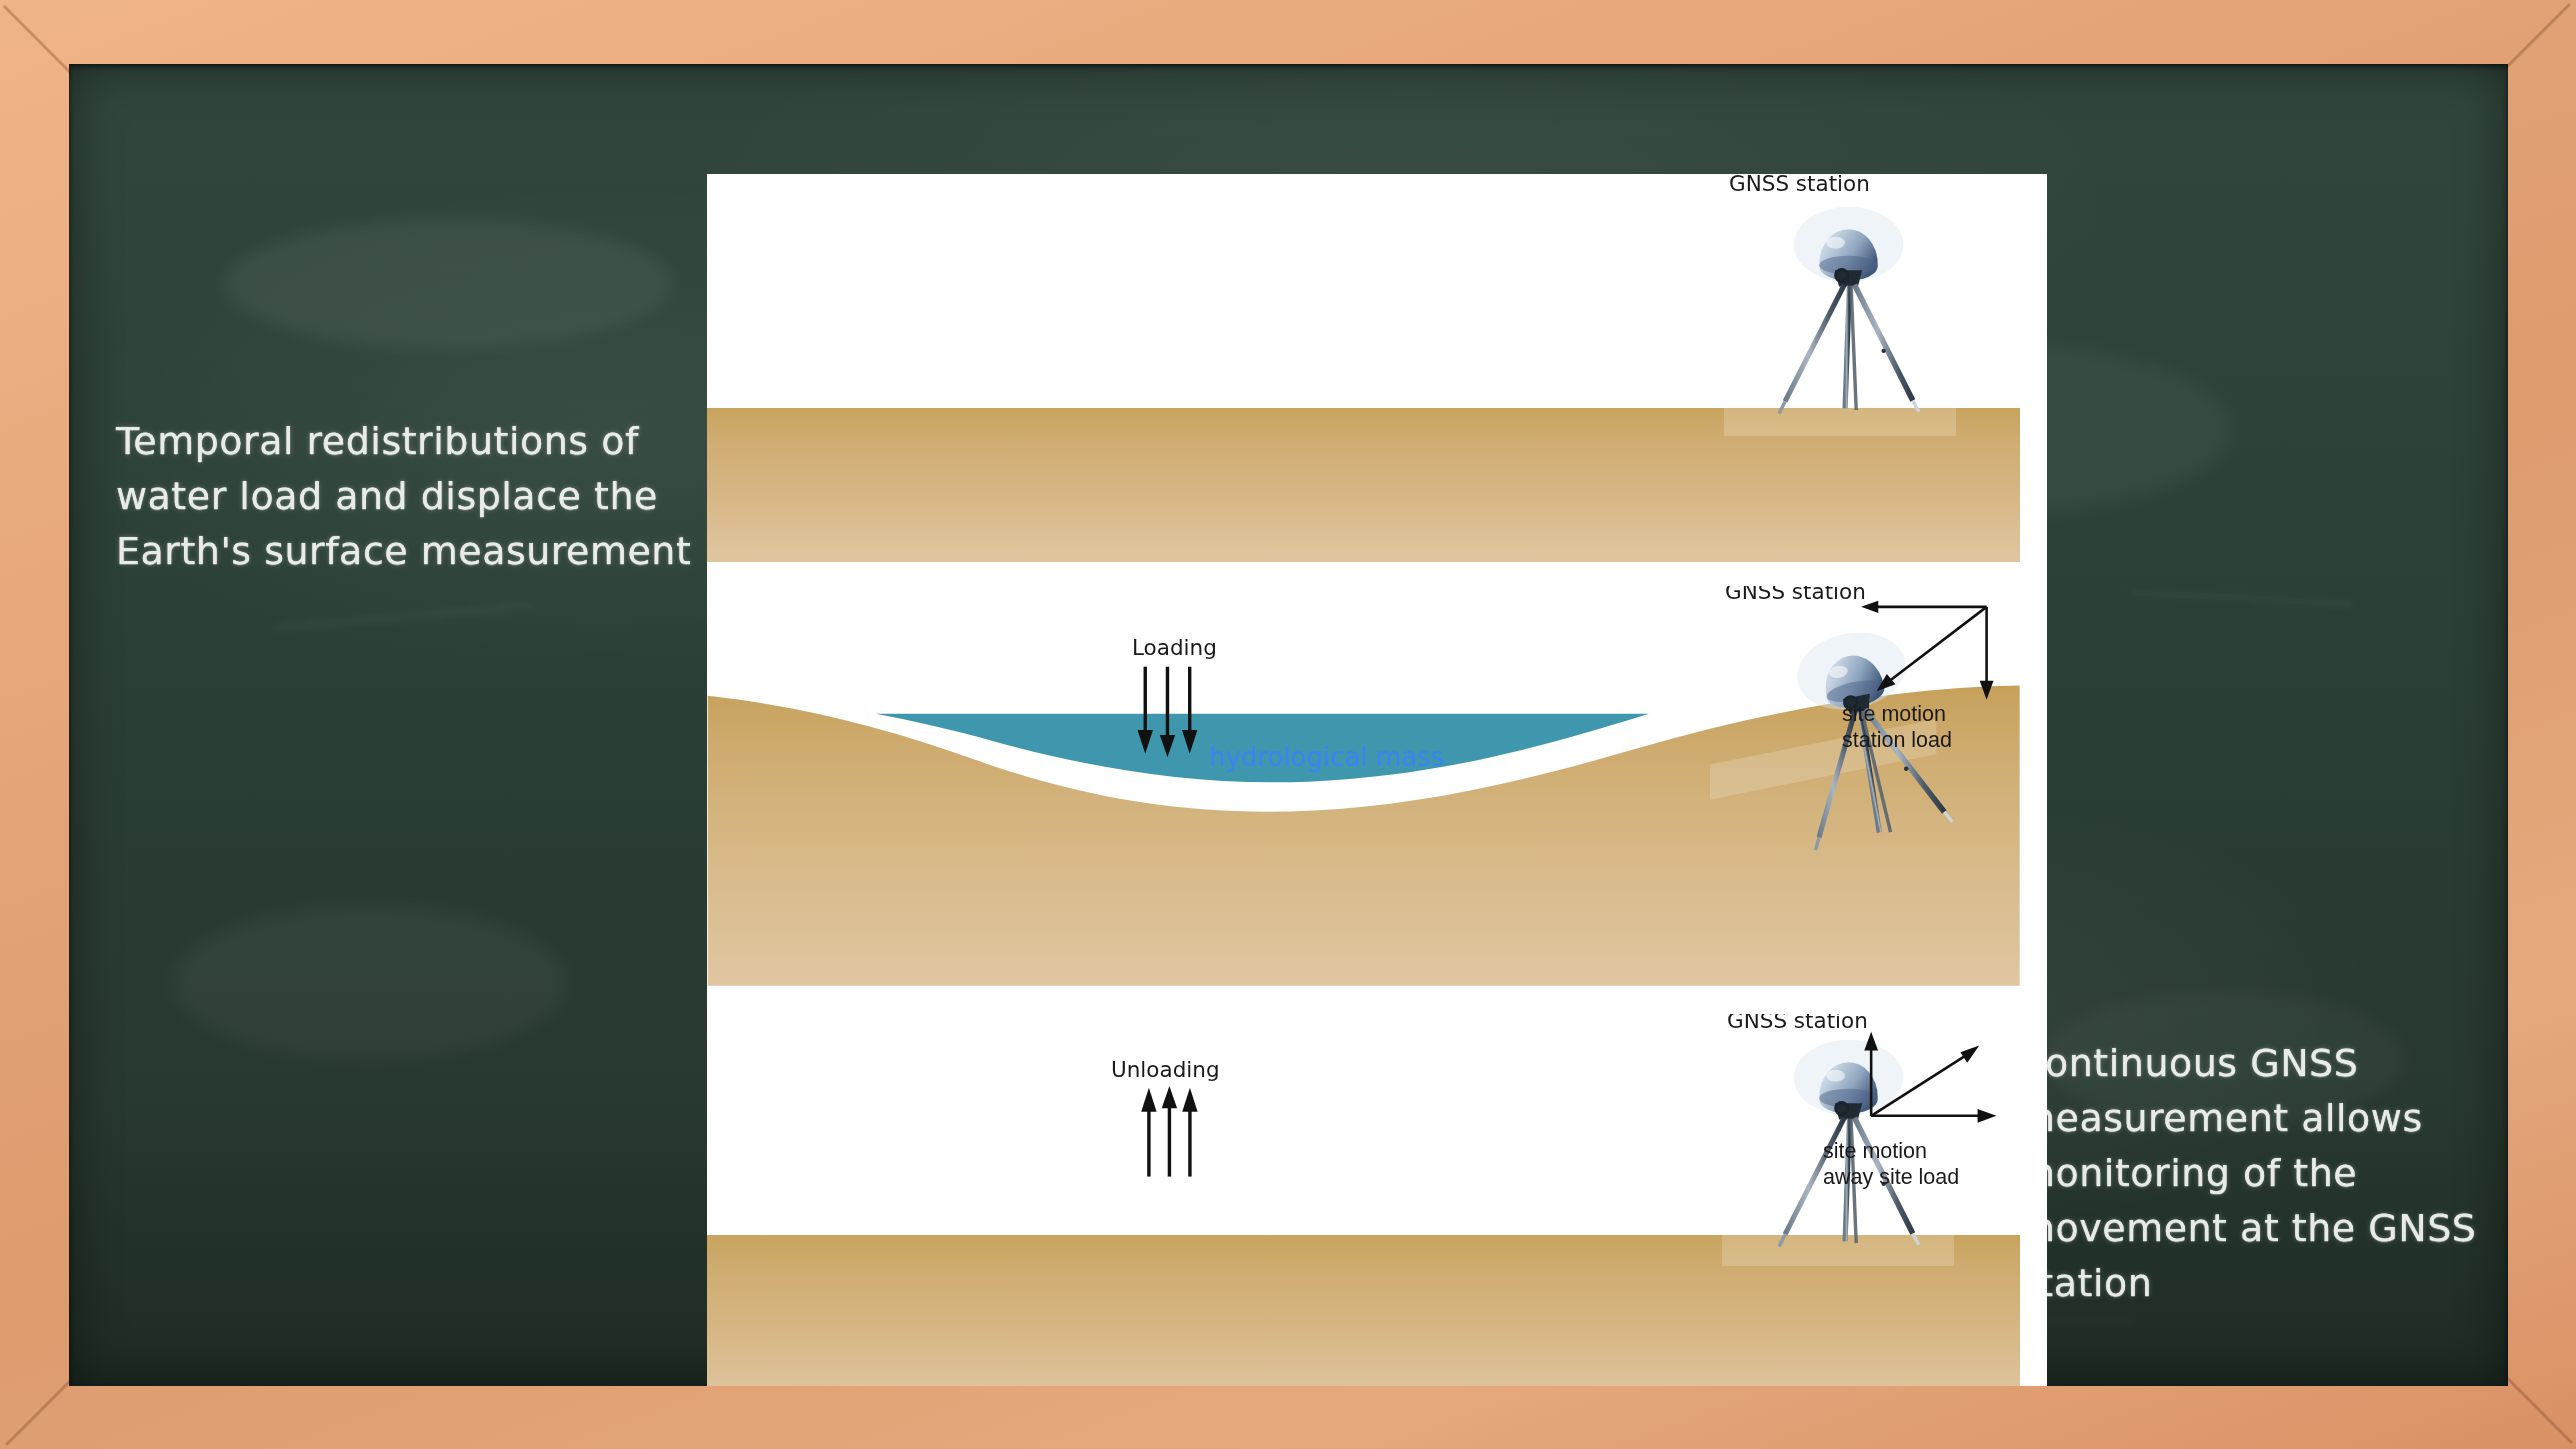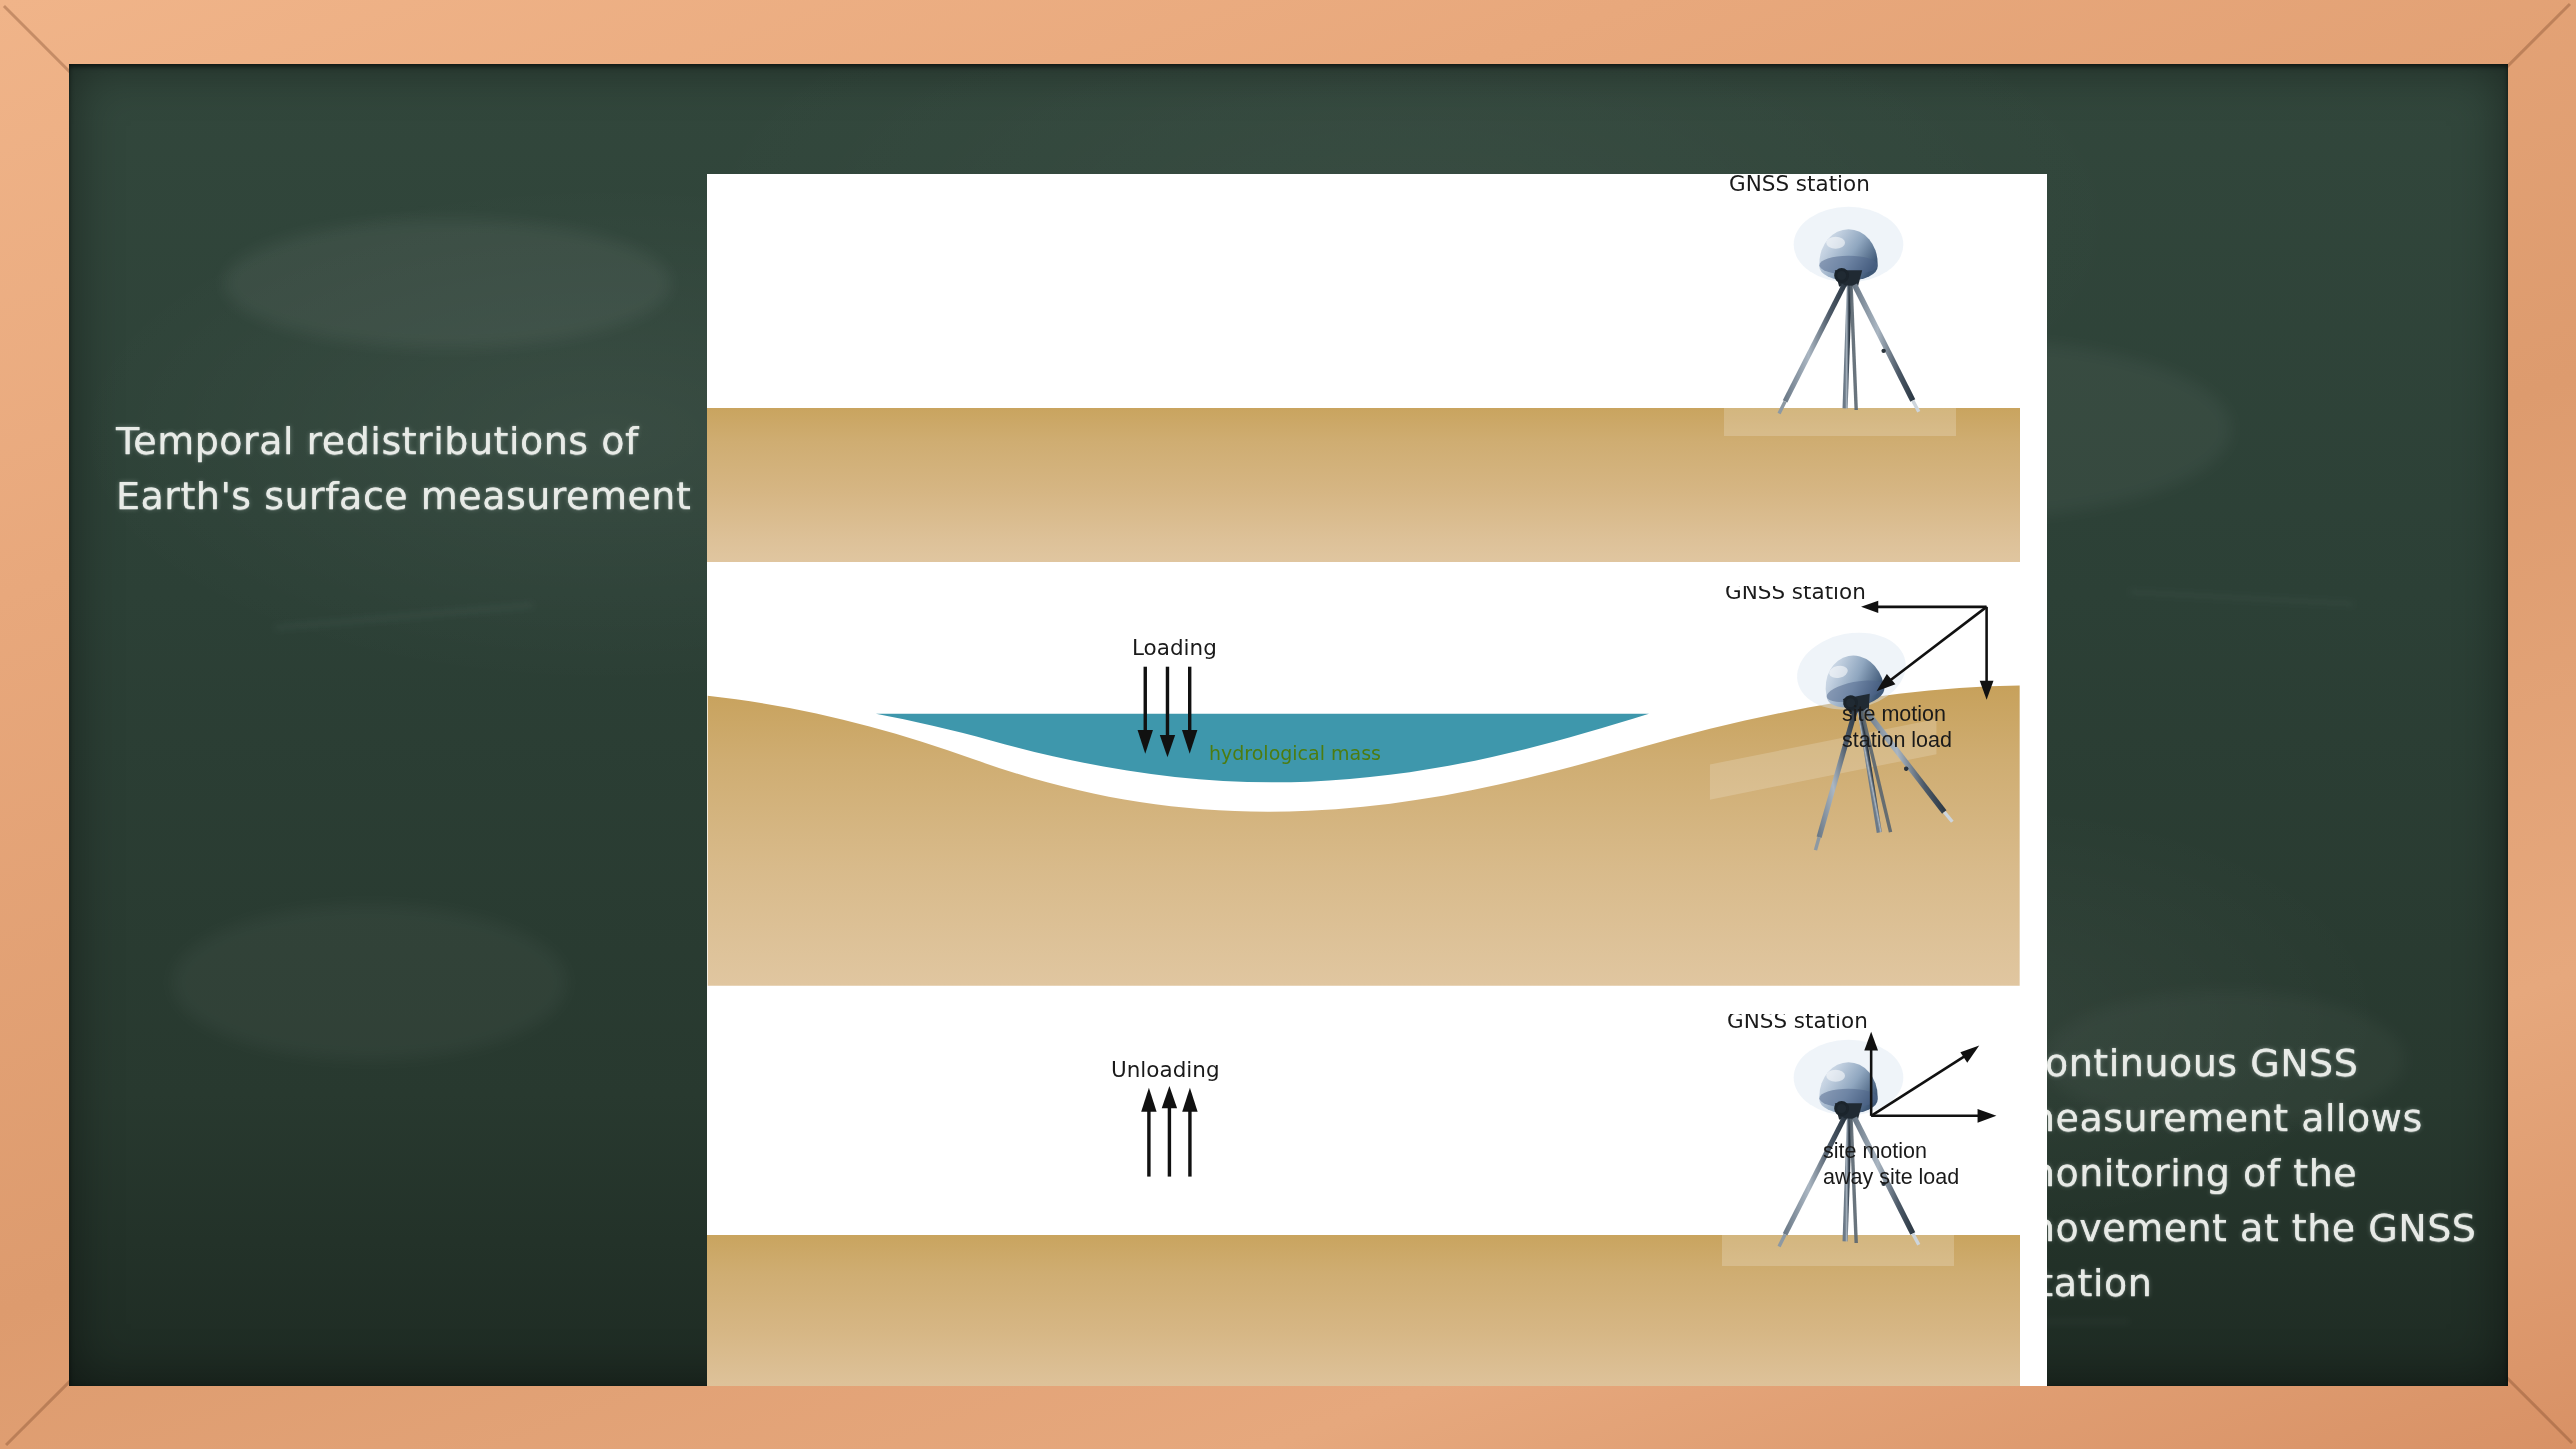--- a/index.html
+++ b/index.html
@@ -62,22 +62,22 @@
   
   .gnss{position:absolute;width:0;height:0;}
   .gnss svg{position:absolute;left:-103px;top:0;overflow:visible;}
 
   
   .fig-label{
     position:absolute;color:#1a1a1a;font-family:"DejaVu Sans",sans-serif;
     font-size:21.5px;white-space:nowrap;
   }
   .water-label{
-    position:absolute;color:#4d7c0f;font-family:"DejaVu Sans",sans-serif;
-    font-size:19px;white-space:nowrap;
+    position:absolute;color:#3b82f6;font-family:"DejaVu Sans",sans-serif;
+    font-size:26px;white-space:nowrap;
   }
   .motion-label{
     position:absolute;color:#1a1a1a;font-family:Liberation Sans, sans-serif;
     font-size:21.5px;line-height:1.22;white-space:nowrap;
   }
   svg.vec{position:absolute;overflow:visible;}
 </style>
 </head>
 <body>
 
@@ -93,20 +93,21 @@
     <div class="smudge" style="left:155px;top:155px;width:447px;height:129px;"></div>
     <div class="smudge" style="left:1631px;top:275px;width:532px;height:180px;opacity:.8;"></div>
     <div class="smudge" style="left:103px;top:841px;width:395px;height:155px;opacity:.7;"></div>
     <div class="smudge" style="left:1975px;top:927px;width:361px;height:137px;opacity:.6;"></div>
     <div class="streak" style="left:206px;top:550px;width:258px;height:5.2px;transform:rotate(-5deg);"></div>
     <div class="streak" style="left:2061px;top:532px;width:223px;height:4.3px;transform:rotate(3deg);"></div>
     <div class="streak" style="left:1288px;top:1254px;width:773px;height:6.9px;opacity:.5;"></div>
 
     <div class="chalk" id="note-left" style="left:47px;top:350px;width:532px;">
       <div>Temporal redistributions of</div>
+      <div>water load and displace the</div>
       <div>Earth's surface measurement</div>
     </div>
 
     <div class="chalk" id="note-right" style="left:1949px;top:972px;width:481px;">
       <div>Continuous GNSS</div>
       <div>measurement allows</div>
       <div>monitoring of the</div>
       <div>movement at the GNSS</div>
       <div>station</div>
     </div>

